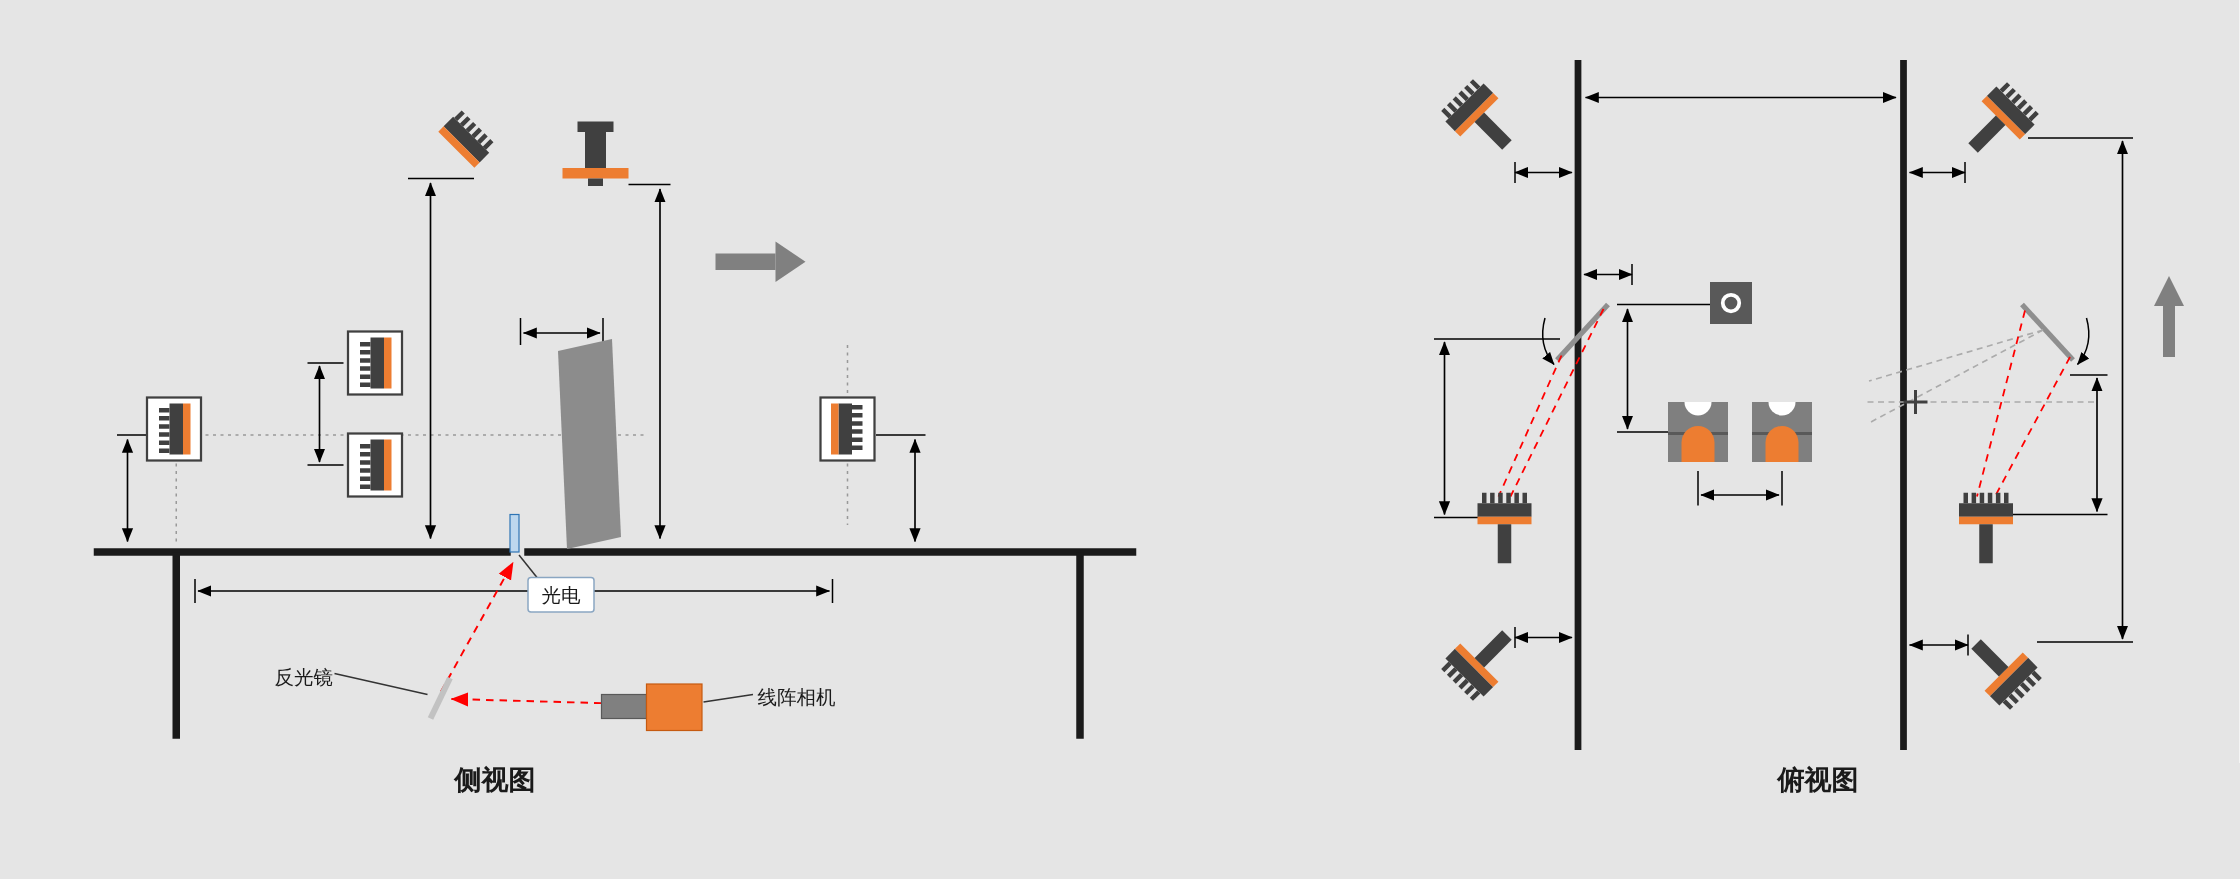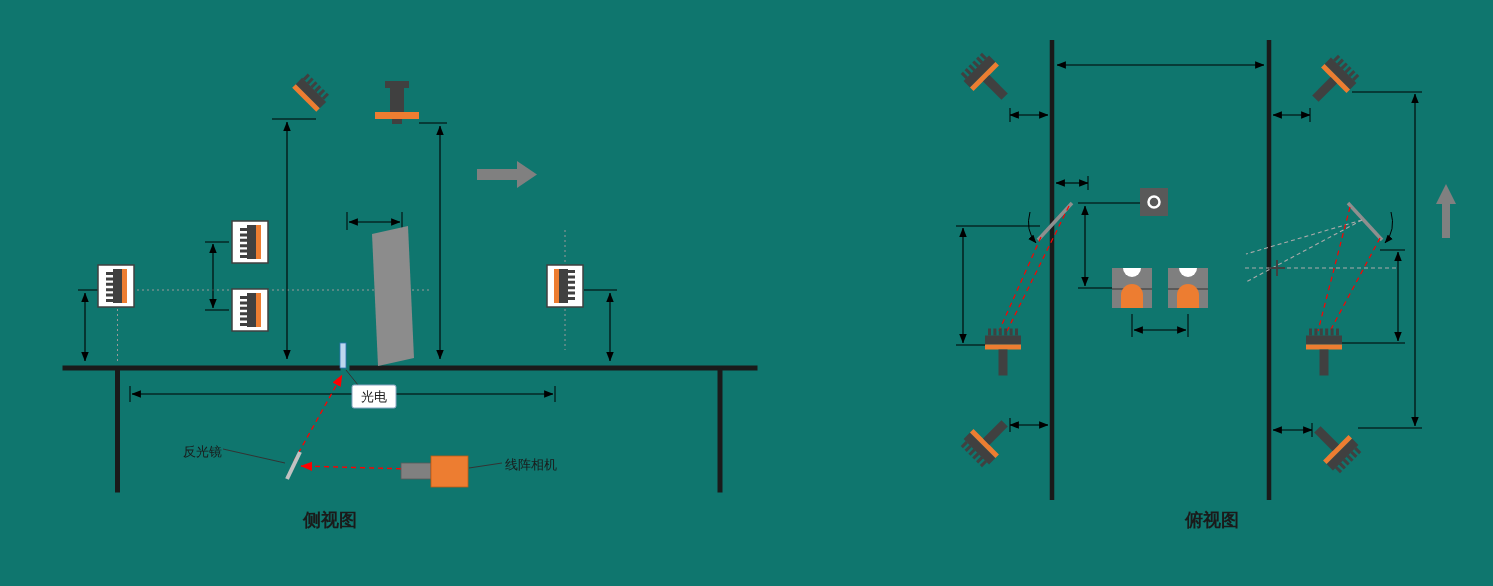--- a/index.html
+++ b/index.html
@@ -1,16 +1,16 @@
 <!DOCTYPE html>
 <html><head>
 <meta charset="utf-8">
 <style>
   html,body{margin:0;padding:0;background:#ffffff;}
-  .canvas{position:relative;width:1493px;height:586px;background:#0f766e;overflow:hidden;}
+  .canvas{position:relative;width:1493px;height:586px;background:#e5e5e5;overflow:hidden;}
   svg{display:block;}
   svg text{font-family:"Liberation Sans","DejaVu Sans",sans-serif;fill:#1a1a1a;}
   .lbl{font-size:13px;}
   .title{font-size:18px;font-weight:bold;text-anchor:middle;}
   .thick{stroke:#1a1a1a;stroke-width:5;stroke-linecap:square;fill:none;}
   .belt{stroke:#1a1a1a;stroke-width:4.5;fill:none;}
   .dim{stroke:#000;stroke-width:1.1;fill:none;marker-start:url(#ab);marker-end:url(#ab);}
   .tick{stroke:#000;stroke-width:1;fill:none;}
   .dot{stroke:#999;stroke-width:1;stroke-dasharray:2 3;fill:none;}
   .redbeam{stroke-width:1.3;stroke-dasharray:5 4;fill:none;marker-end:url(#ar);}

